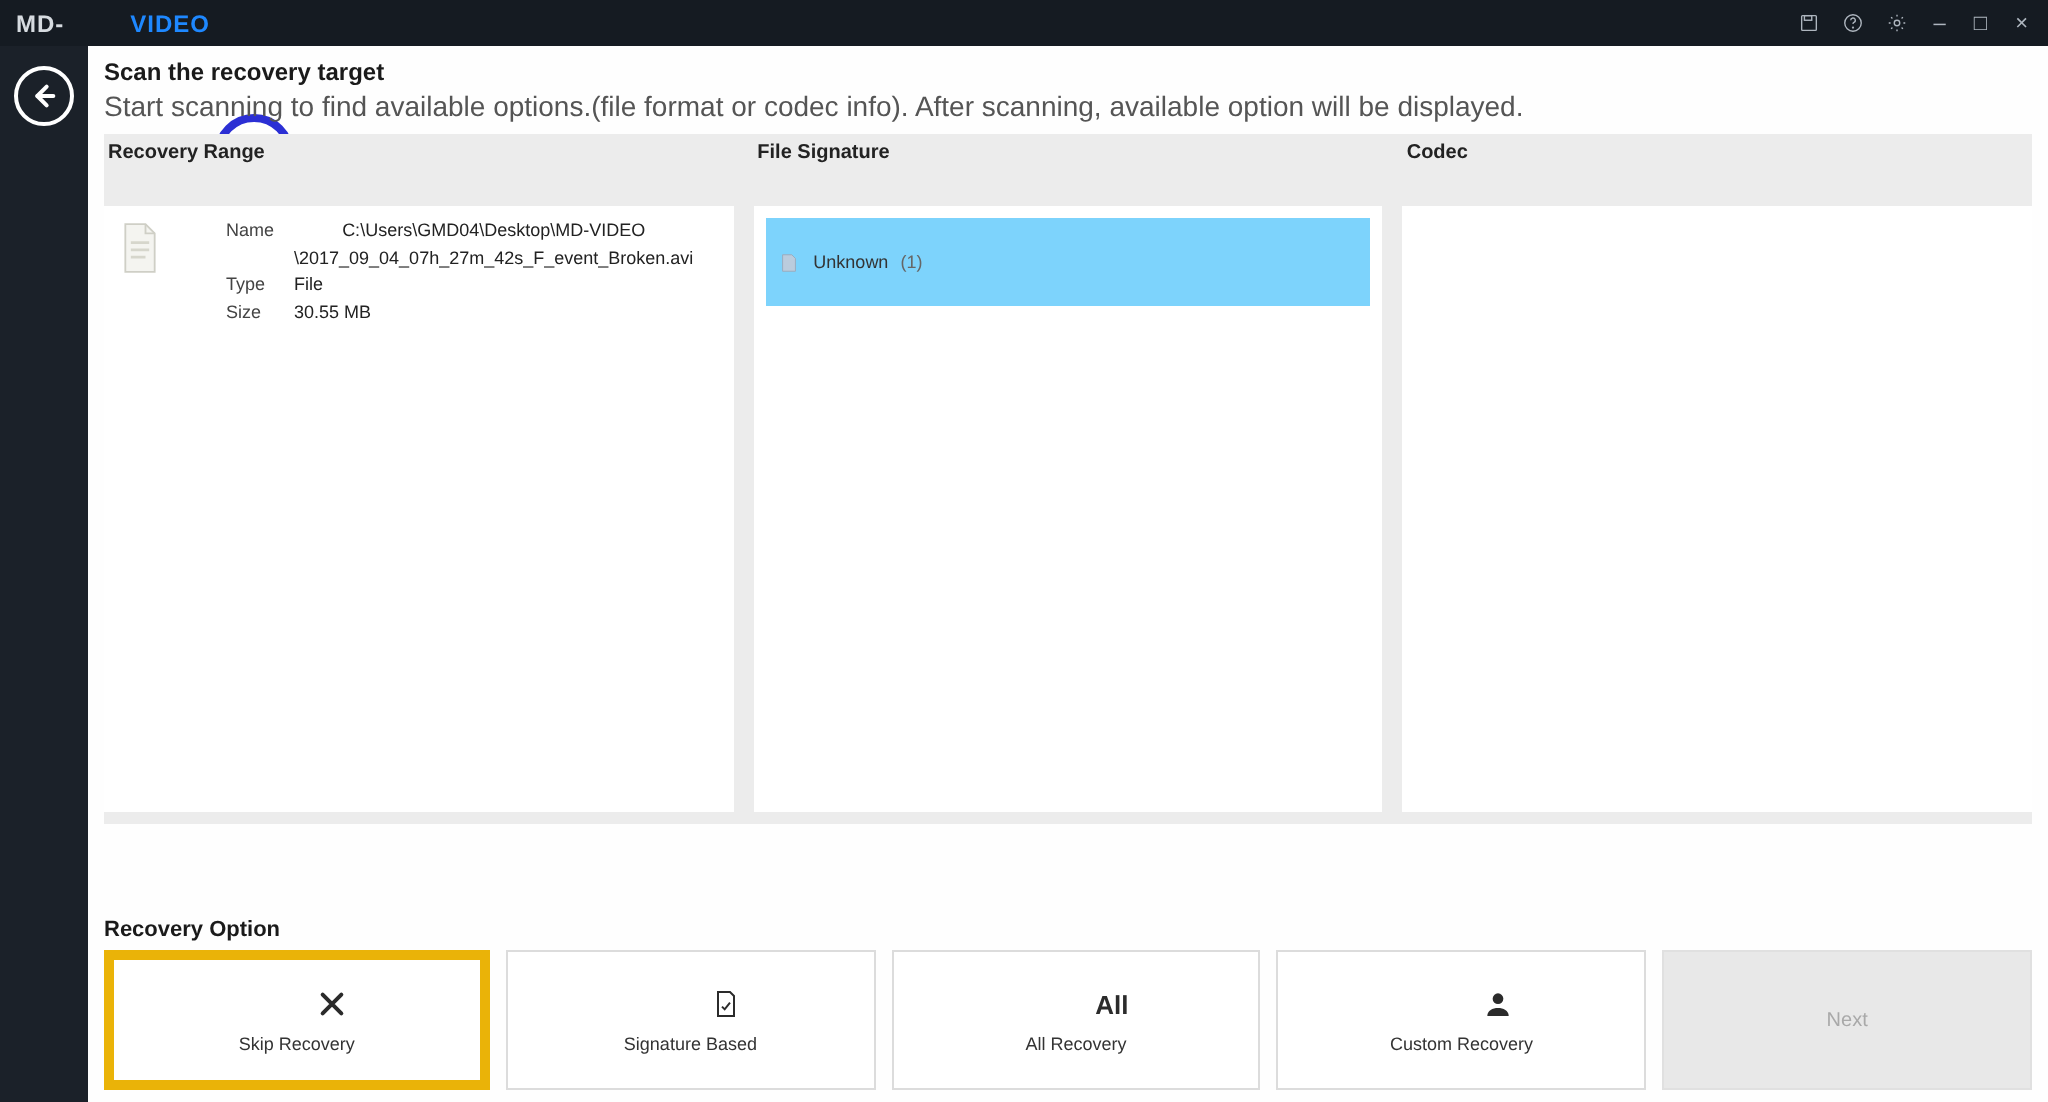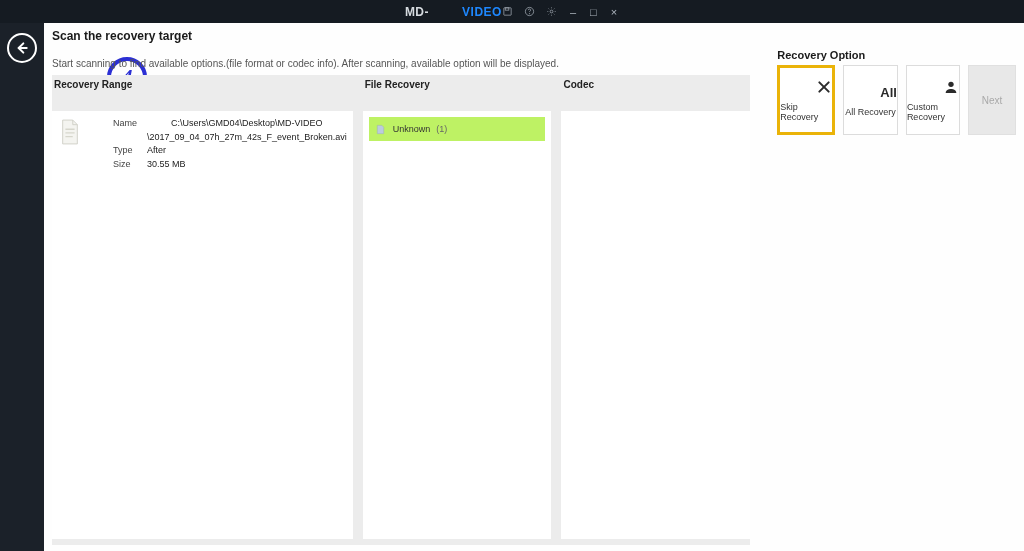--- a/index.html
+++ b/index.html
@@ -1,54 +1,54 @@
 <!DOCTYPE html>
 <html><head>
 <meta charset="utf-8">
 <style>
   * { box-sizing: border-box; margin: 0; padding: 0; }
   html, body { width: 1024px; height: 551px; font-family: "Segoe UI", Arial, sans-serif; background: #f0f0f0; overflow: hidden; }
-  .titlebar { height: 23px; background: #151b22; display: flex; align-items: center; justify-content: center; padding: 0 8px; color: #bfc5cc; }
+  .titlebar { height: 23px; background: #151b22; display: flex; align-items: center; justify-content: space-between; padding: 0 8px; color: #bfc5cc; }
   .logo { display: flex; align-items: center; gap: 2px; font-size: 12px; letter-spacing: 0.5px; font-weight: 600; }
   .logo .md { color: #d6dbe0; }
   .logo .video { color: #1e88ff; margin-left: 31px; }
   .title-icons { display: flex; align-items: center; gap: 10px; }
   .title-icons .ticon { width: 12px; height: 12px; display:flex; align-items:center; justify-content:center; font-size:11px; color:#aeb6bf; cursor:pointer; }
   .title-icons .ticon svg { width:11px; height:11px; fill:none; stroke:#aeb6bf; stroke-width:1.5; }
   .title-icons .txt { font-size:11px; color:#aeb6bf; cursor:pointer; padding:0 2px;}
   
   .body-row { display:flex; height: calc(551px - 23px); }
   .sidebar { width: 44px; background:#1b2129; display:flex; flex-direction:column; align-items:center; padding-top:10px;}
   .back-btn { width:30px; height:30px; border:2px solid #fff; border-radius:50%; display:flex; align-items:center; justify-content:center; cursor:pointer;}
   .back-btn svg { width:16px; height:16px; fill:#fff; }
   
-  .main { flex:1; background:#fefefe; padding:6px 8px 6px 8px; display:flex; flex-direction:row;gap:27px; }
+  .main { flex:1; background:#fefefe; padding:6px 8px 6px 8px; display:flex; flex-direction:column;gap:27px; }
   .heading { font-size:12px; font-weight:700; color:#1a1a1a; }
-  .subtext { font-size:10px; color:#555; margin-top:15px; }
+  .subtext { font-size:14px; color:#555; margin-top:2px; }
   .file-icon { width:24px; height:30px; display:flex; align-items:center; justify-content:center; }
   .file-icon svg { width:22px; height:28px; }
   .meta { font-size:9px; color:#333;margin-left:23px; }
   .meta-row { display:flex; gap:6px; line-height:1.5;}
   .meta-row .k { width:28px; color:#444;}
   .meta-row .v { color:#222;text-align:center; }
   
-  .sig-item { background:#bef264; padding:6px 6px; display:flex; align-items:center; gap:6px; font-size:9px; color:#333;}
+  .sig-item { background:#7dd3fc; padding:16px 6px; display:flex; align-items:center; gap:6px; font-size:9px; color:#333;}
   .sig-item .icon { width:12px; height:12px; display:flex;align-items:center;justify-content:center;}
   .sig-item .icon svg{ width:11px;height:11px; fill:#8aa;}
   .sig-count { color:#666; }
   .cols { display:flex; gap:10px; flex:1; padding:0; }
   .col { flex:1; display:flex; flex-direction:column; }
   .col-title { font-size:10px; font-weight:700; color:#222; padding:0 0 21px 2px; }
   .col-body { flex:1; background:#fff; padding:8px; overflow:auto; }
   .col-body.pad0 { padding:6px; }
   
   .recovery-title { font-size:11px; font-weight:700; color:#1a1a1a; padding:20px 0 4px 0; }
   .options-row { display:flex; gap:8px; }
   .opt { flex:1; height:70px; background:#fff; border:1px solid #dcdcdc; display:flex; flex-direction:column; align-items:center; justify-content:center; gap:6px; cursor:pointer; }
-  .opt.selected { border:3px solid #eab308;align-items:flex-end; }
+  .opt.selected { border:5px solid #eab308; }
   .opt.next { background:#e8e8e8; color:#a9a9a9; border:1px solid #e0e0e0; cursor:default; }
   .opt .icon { height:18px; display:flex; align-items:center; justify-content:center; color:#2b2b2b;margin-left:36px; }
   .opt .icon svg { width:16px; height:16px; fill:#2b2b2b; }
   .opt .label { font-size:9px; color:#333; }
   .opt.next .label { color:#a9a9a9; font-size:10px; }
   
   .step-badge { position:absolute; left:63px; top:34px; width:40px; height:40px; border:4px solid #2b2fd4; border-radius:50%; display:flex; align-items:center; justify-content:center; color:#2b2fd4; font-weight:800; font-size:22px; background:transparent; pointer-events:none; font-style:italic; font-family: Georgia, serif;}
   
   .upper { position:relative; flex:1; display:flex; flex-direction:column; min-height:0;}
   .upper-head { padding:0 0 6px 0; position:relative; }
@@ -121,33 +121,33 @@
                       <path d="M7 12h10M7 16h10M7 20h8" stroke="#d6d6cc" stroke-width="1.5"></path>
                     </svg>
                 </div>
                 <div class="meta">
                   <div class="meta-row">
                       <span class="k">Name</span>
                       <span class="v"><span>C:\Users\GMD04\Desktop\MD-VIDEO</span><br><span>\2017_09_04_07h_27m_42s_F_event_Broken.avi</span></span>
                     </div>
                   <div class="meta-row">
                       <span class="k">Type</span>
-                      <span class="v">After</span>
+                      <span class="v">File</span>
                     </div>
                   <div class="meta-row">
                       <span class="k">Size</span>
                       <span class="v">30.55 MB</span>
                     </div>
                 </div>
               </div>
             </div>
           </div>
 
           <div class="col">
-            <div class="col-title">File Recovery</div>
+            <div class="col-title">File Signature</div>
             <div class="col-body pad0">
               <div class="sig-item">
                 <span class="icon">
                     <svg viewBox="0 0 24 24">
                       <path d="M5 3h10l4 4v14H5z" fill="#bcd" stroke="#9ab"></path>
                     </svg>
                   </span>
                 <span>Unknown</span>
                 <span class="sig-count">(1)</span>
               </div>
@@ -167,20 +167,29 @@
       <div class="options-row">
         <div class="opt selected">
           <span class="icon">
               <svg viewBox="0 0 24 24">
                 <path d="M5 5l14 14M19 5 5 19" stroke="#2b2b2b" stroke-width="3" stroke-linecap="round"></path>
               </svg>
             </span>
           <span class="label">Skip Recovery</span>
         </div>
         <div class="opt">
+          <span class="icon">
+              <svg viewBox="0 0 24 24">
+                <path d="M6 3h9l3 3v15H6z" fill="none" stroke="#2b2b2b" stroke-width="1.5"></path>
+                <path d="M9 14l2 2 4-5" fill="none" stroke="#2b2b2b" stroke-width="1.5"></path>
+              </svg>
+            </span>
+          <span class="label">Signature Based</span>
+        </div>
+        <div class="opt">
           <span class="icon" style="font-weight:700;font-size:13px;">All</span>
           <span class="label">All Recovery</span>
         </div>
         <div class="opt">
           <span class="icon">
               <svg viewBox="0 0 24 24">
                 <circle cx="12" cy="8" r="4" fill="#2b2b2b"></circle>
                 <path d="M4 21c0-4 4-6 8-6s8 2 8 6" fill="#2b2b2b"></path>
               </svg>
             </span>

